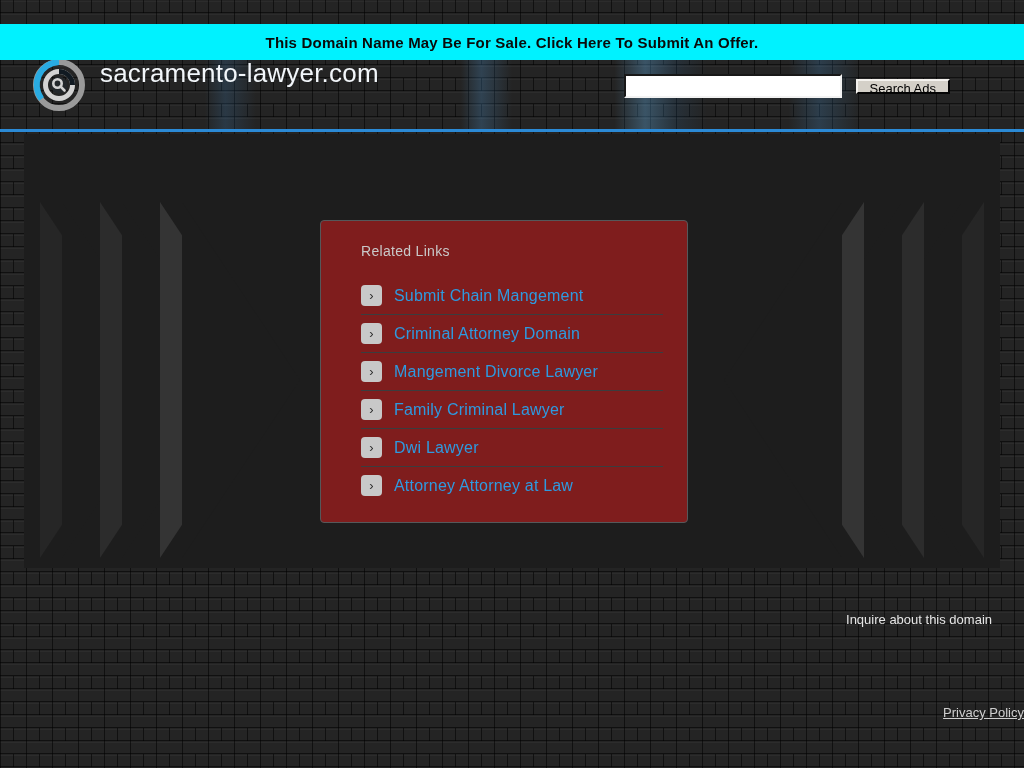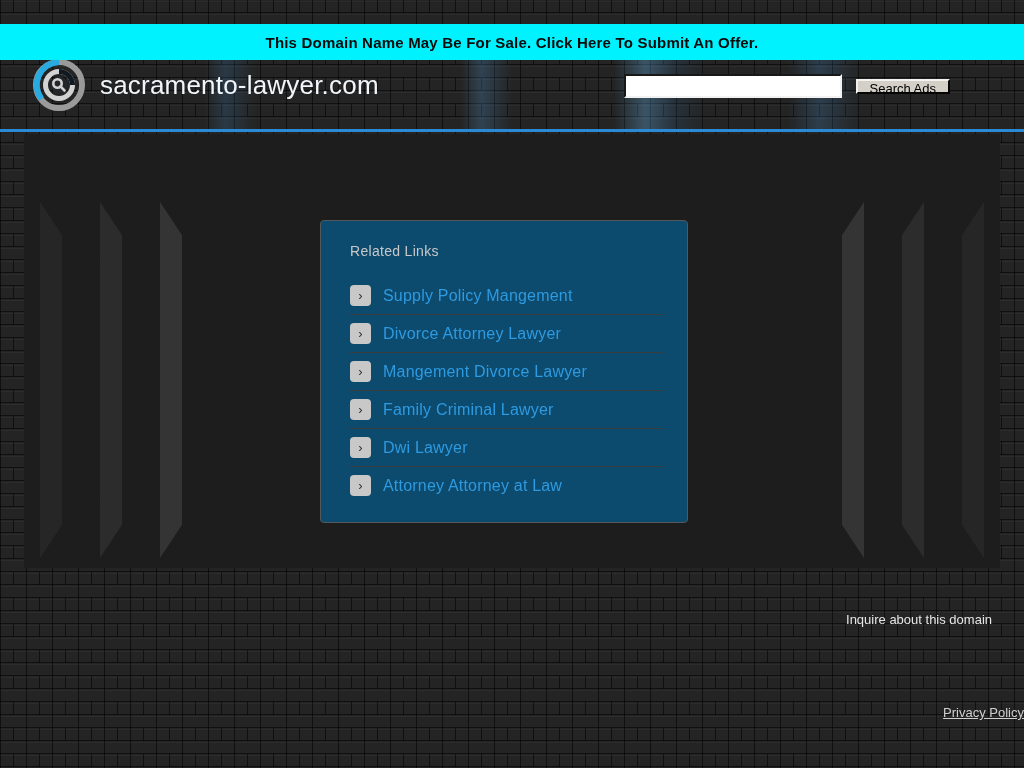--- a/index.html
+++ b/index.html
@@ -111,21 +111,21 @@
     width: 1024px;
     height: 3px;
     background: #2b8ad6;
   }
 
   .logo-area {
     position: absolute;
     left: 32px;
     top: 22px;
     display: flex;
-    align-items: center;
+    align-items: flex-start;
     gap: 14px;
   }
   .logo-mark {
     width: 54px; height: 54px;
     position: relative;
     flex: none;
   }
   .domain-title {
     color: #f2f6fa;
     font-size: 26px;
@@ -214,24 +214,24 @@
   .chev-right .m1 { right: 22px; }
   .chev-right .m2 { right: 82px; }
   .chev-right .m3 { right: 142px; }
 
   
   .links-panel {
     position: absolute;
     left: 296px;
     top: 86px;
     width: 368px;
-    background: #0c4a6e;
+    background: #7f1d1d;
     border: 1px solid #55585a;
     border-radius: 4px;
-    padding: 22px 24px 18px 29px;
+    padding: 22px 24px 18px 40px;
     z-index: 5;
   }
   .links-heading {
     color: #c9c9c9;
     font-size: 14px;
     margin-bottom: 18px;
     letter-spacing: 0.3px;
   }
   .link-row {
     display: flex;
@@ -341,25 +341,25 @@
       <div class="chev-mask m2"></div>
     <div class="chev c3"></div>
       <div class="chev-mask m3"></div>
   </div>
 
   <div class="links-panel">
     <div class="links-heading">Related Links</div>
 
     <div class="link-row">
       <span class="arrow-icon">›</span>
-      <span class="link-text">Supply Policy Mangement</span>
-    </div>
-    <div class="link-row">
-      <span class="arrow-icon">›</span>
-      <span class="link-text">Divorce Attorney Lawyer</span>
+      <span class="link-text">Submit Chain Mangement</span>
+    </div>
+    <div class="link-row">
+      <span class="arrow-icon">›</span>
+      <span class="link-text">Criminal Attorney Domain</span>
     </div>
     <div class="link-row">
       <span class="arrow-icon">›</span>
       <span class="link-text">Mangement Divorce Lawyer</span>
     </div>
     <div class="link-row">
       <span class="arrow-icon">›</span>
       <span class="link-text">Family Criminal Lawyer</span>
     </div>
     <div class="link-row">

